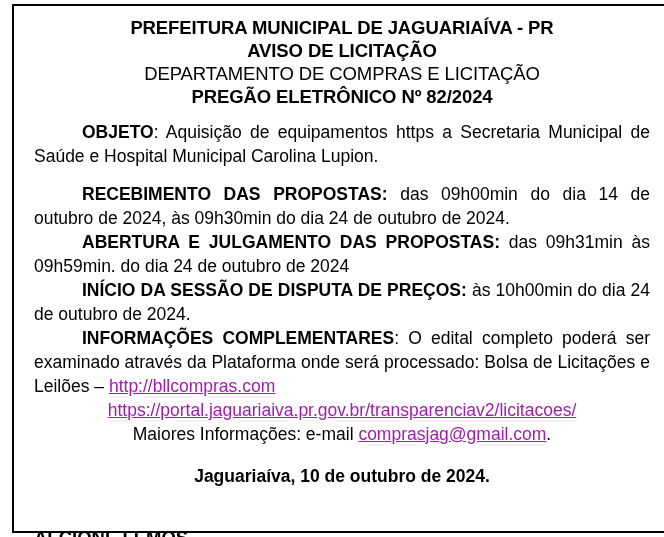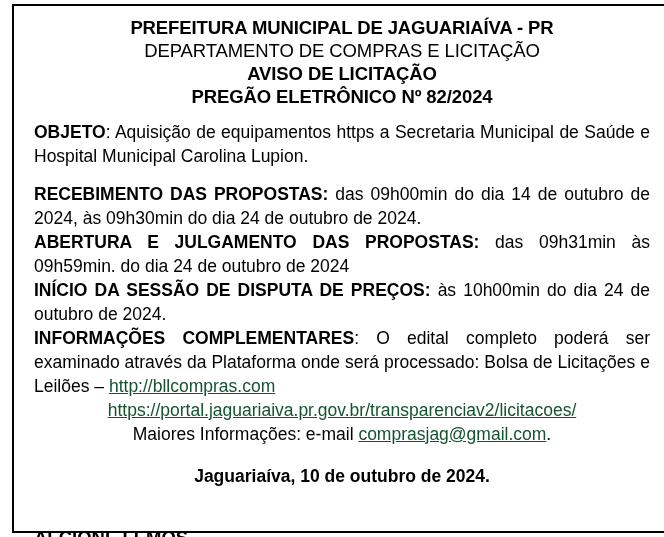--- a/index.html
+++ b/index.html
@@ -58,23 +58,24 @@
     text-align: justify;
   }
   .para.nojust {
     text-align: center;
   }
   .gap {
     height: 14px;
   }
   b, .b {
     font-weight: bold;
+    margin-left: 48px;
   }
   .link {
-    color: #14532d;
+    color: #a21caf;
     text-decoration: underline;
     cursor: pointer;
   }
   .sign {
     text-align: left;
     font-weight: bold;
     font-size: 18.5px;
     line-height: 23px;
     margin-top: 38px;
   }
@@ -92,22 +93,22 @@
   }
 </style>
 </head>
 <body>
 
 <div class="page">
   <div class="frame">
     <div class="inner">
 
       <div class="heading">PREFEITURA MUNICIPAL DE JAGUARIAÍVA - PR</div>
+      <div class="heading">AVISO DE LICITAÇÃO</div>
       <div class="heading sub">DEPARTAMENTO DE COMPRAS E LICITAÇÃO</div>
-      <div class="heading">AVISO DE LICITAÇÃO</div>
       <div class="heading">PREGÃO ELETRÔNICO Nº 82/2024</div>
 
       <div class="body-block">
 
         <p class="para"><span class="b">OBJETO</span><span>: Aquisição de equipamentos https a Secretaria Municipal de Saúde e Hospital Municipal Carolina Lupion.</span></p>
 
         <div class="gap"></div>
 
         <p class="para"><span class="b">RECEBIMENTO DAS PROPOSTAS:</span><span> das 09h00min do dia 14 de outubro de 2024, às 09h30min do dia 24 de outubro de 2024.</span></p>
 

